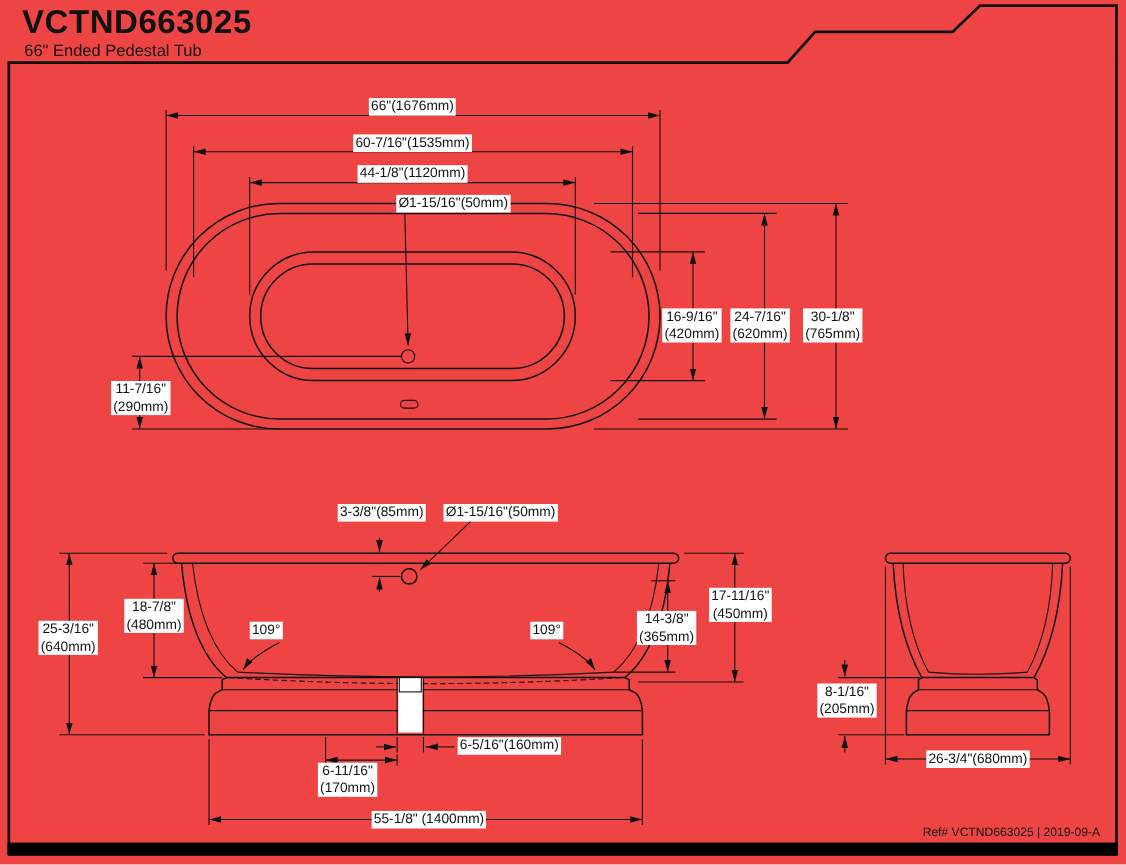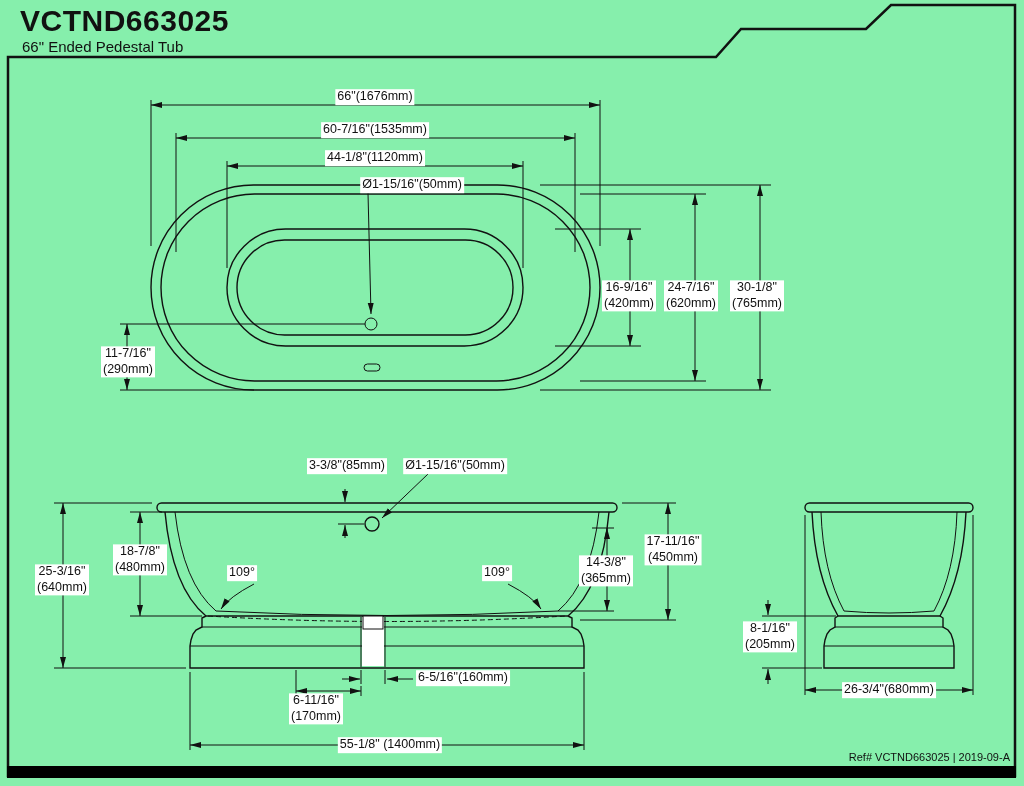--- a/index.html
+++ b/index.html
@@ -1,30 +1,30 @@
 <!DOCTYPE html>
 <html><head>
 <meta charset="utf-8">
 <style>
   html,body{margin:0;padding:0;background:#fff;}
-  .page{position:relative;width:1024px;height:786px;background:#86efac;overflow:hidden;
+  .page{position:relative;width:1024px;height:786px;background:#ef4444;overflow:hidden;
         font-family:"Liberation Sans",sans-serif;color:#111;}
   .page svg{position:absolute;left:0;top:0;}
   g.s *{fill:none;stroke:#111;stroke-width:1;stroke-linecap:butt;}
   g.s .out{stroke-width:1.4;}
   g.s .bd{stroke-width:2.5;stroke-linejoin:miter;}
   g.s .bar{fill:#000;stroke:none;}
   g.s .m{fill:#fff;stroke:none;}
   g.s .mw{fill:#fff;}
   g.s .dash{stroke-dasharray:5 3;}
   .lbl{position:absolute;transform:translate(-50%,-50%);background:#fff;padding:0 2px;
        font-size:12.5px;line-height:1.25;text-align:center;white-space:pre-line;}
   .title{position:absolute;left:20px;top:4px;font-size:30px;font-weight:700;letter-spacing:.5px;}
   .subtitle{position:absolute;left:22px;top:39px;font-size:15px;line-height:1.1;}
-  .ref{position:absolute;right:14px;top:751px;font-size:11px;}
+  .ref{position:absolute;right:24px;top:751px;font-size:11px;}
 </style>
 </head>
 <body>
 
 <div class="page">
 
 <svg width="1024" height="786" viewBox="0 0 1024 786">
   <defs>
     <marker id="aE" markerWidth="12" markerHeight="8" refX="11" refY="4" orient="auto" markerUnits="userSpaceOnUse">
       <path d="M0,1 L11,4 L0,7 Z" fill="#111" stroke="none"></path>

